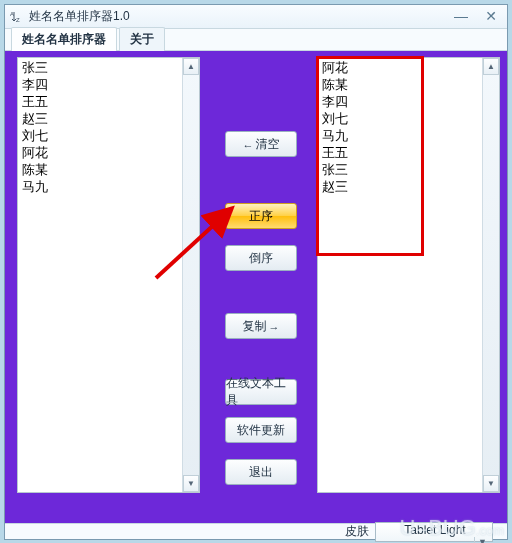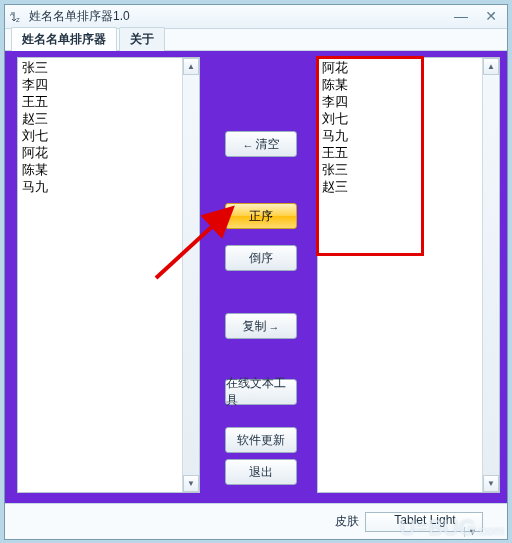--- a/index.html
+++ b/index.html
@@ -27,28 +27,28 @@
   .tb-left { left: 12px; top: 6px; width: 183px; height: 436px; }
   .tb-right { left: 312px; top: 6px; width: 183px; height: 436px; }
   
   .btn { position: absolute; left: 220px; width: 72px; height: 26px; border: 1px solid #9ab0c0; border-radius: 3px; background: linear-gradient(#fdfeff, #e4ecf2); font-size: 12px; color: #234; display: flex; align-items: center; justify-content: center; cursor: default; }
   .btn.highlight { background: linear-gradient(#fff2c0, #ffd24a 48%, #ffc010 52%, #ffdb70); border-color: #d0a020; color: #000; }
   .btn.b-clear   { top: 80px; }
   .btn.b-asc     { top: 152px; }
   .btn.b-desc    { top: 194px; }
   .btn.b-copy    { top: 262px; }
   .btn.b-tool    { top: 328px; }
-  .btn.b-update  { top: 376px; }
+  .btn.b-update  { top: 366px; }
   .btn.b-exit    { top: 408px; }
   .arrow-glyph { font-size: 11px; margin-right: 2px; }
   
   .red-box { position: absolute; left: 311px; top: 5px; width: 108px; height: 200px; border: 3px solid #e00000; pointer-events: none; }
   .red-arrow { position: absolute; left: 146px; top: 112px; width: 120px; height: 120px; pointer-events: none; }
   
-  .footer { height: 36px; border-top: 1px solid #c8d8e0; background: #f7fbfe; display: flex; align-items: center; justify-content: flex-end; padding: 0 24px; font-size: 12px; color: #234; gap: 6px; }
+  .footer { height: 16px; border-top: 1px solid #c8d8e0; background: #f7fbfe; display: flex; align-items: center; justify-content: flex-end; padding: 0 14px; font-size: 12px; color: #234; gap: 6px; }
   .combo { width: 118px; height: 20px; border: 1px solid #a8bcc8; background: linear-gradient(#fff,#f0f6fa); display: flex; align-items: center; padding: 0 2px 0 4px; font-family: "Courier New", monospace; font-size: 12px; flex-direction: column; }
   .combo .cdrop { margin-left: auto; width: 16px; height: 16px; border-left: 1px solid #c0cfd8; display: flex; align-items: center; justify-content: center; font-size: 9px; color: #567; }
   
   .watermark { position: absolute; right: 8px; bottom: 2px; font-family: Arial, sans-serif; font-size: 22px; font-weight: 400; color: rgba(255,255,255,0.55); letter-spacing: 0; text-shadow: 0 0 2px rgba(160,190,210,0.6); pointer-events: none; }
   .watermark .sm { font-size: 13px; vertical-align: baseline; }
 </style>
 </head>
 <body>
 
 <div class="window">

